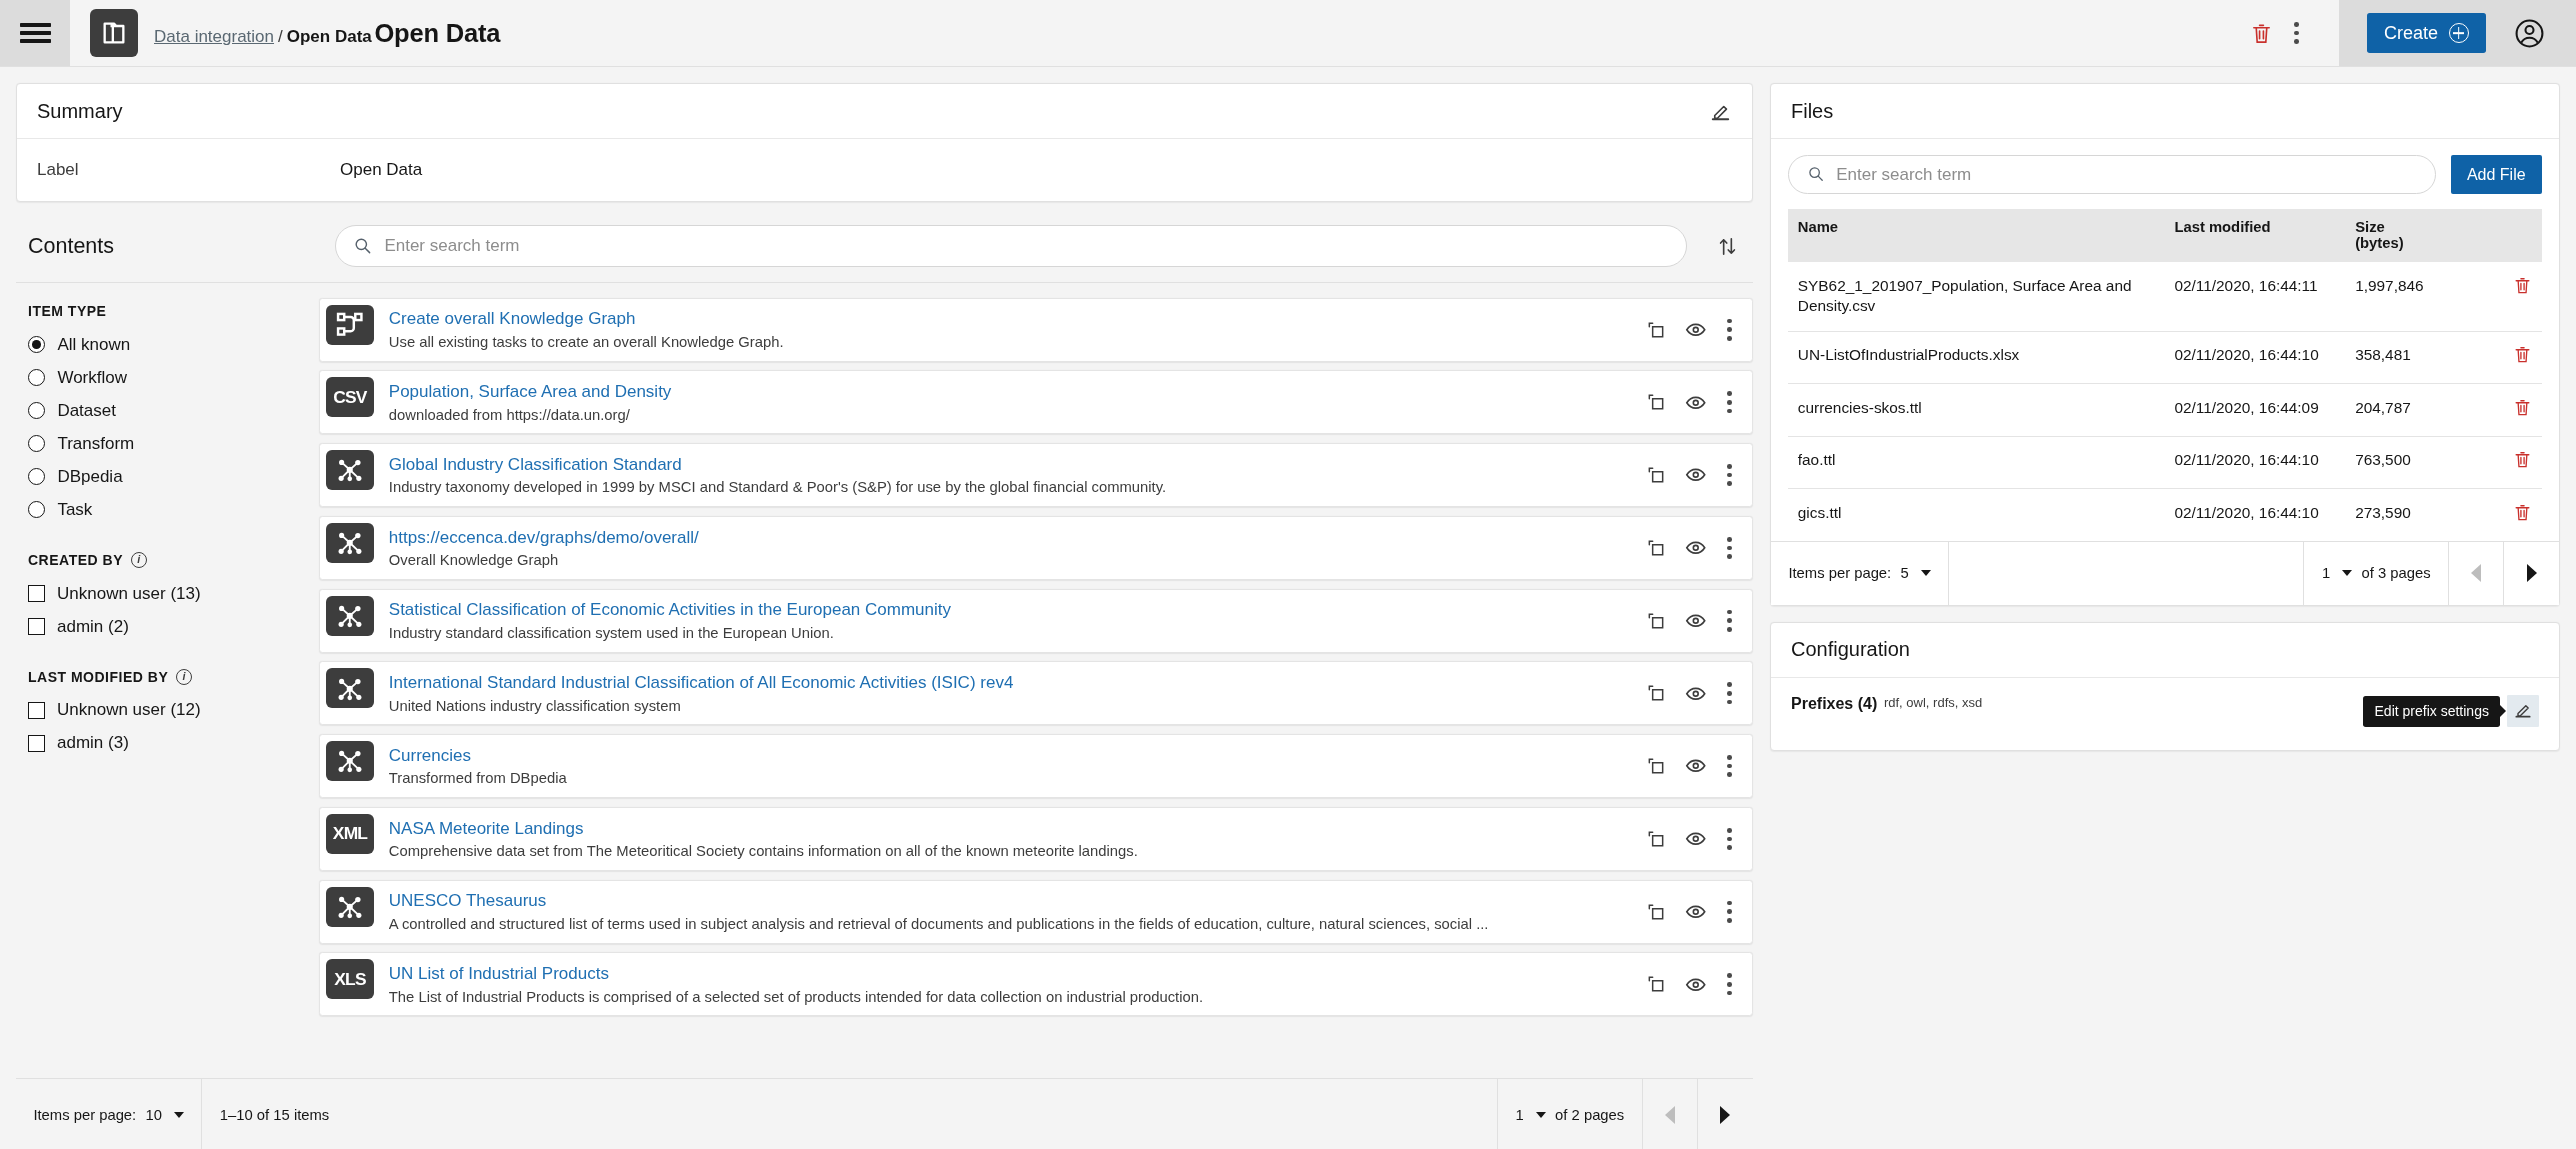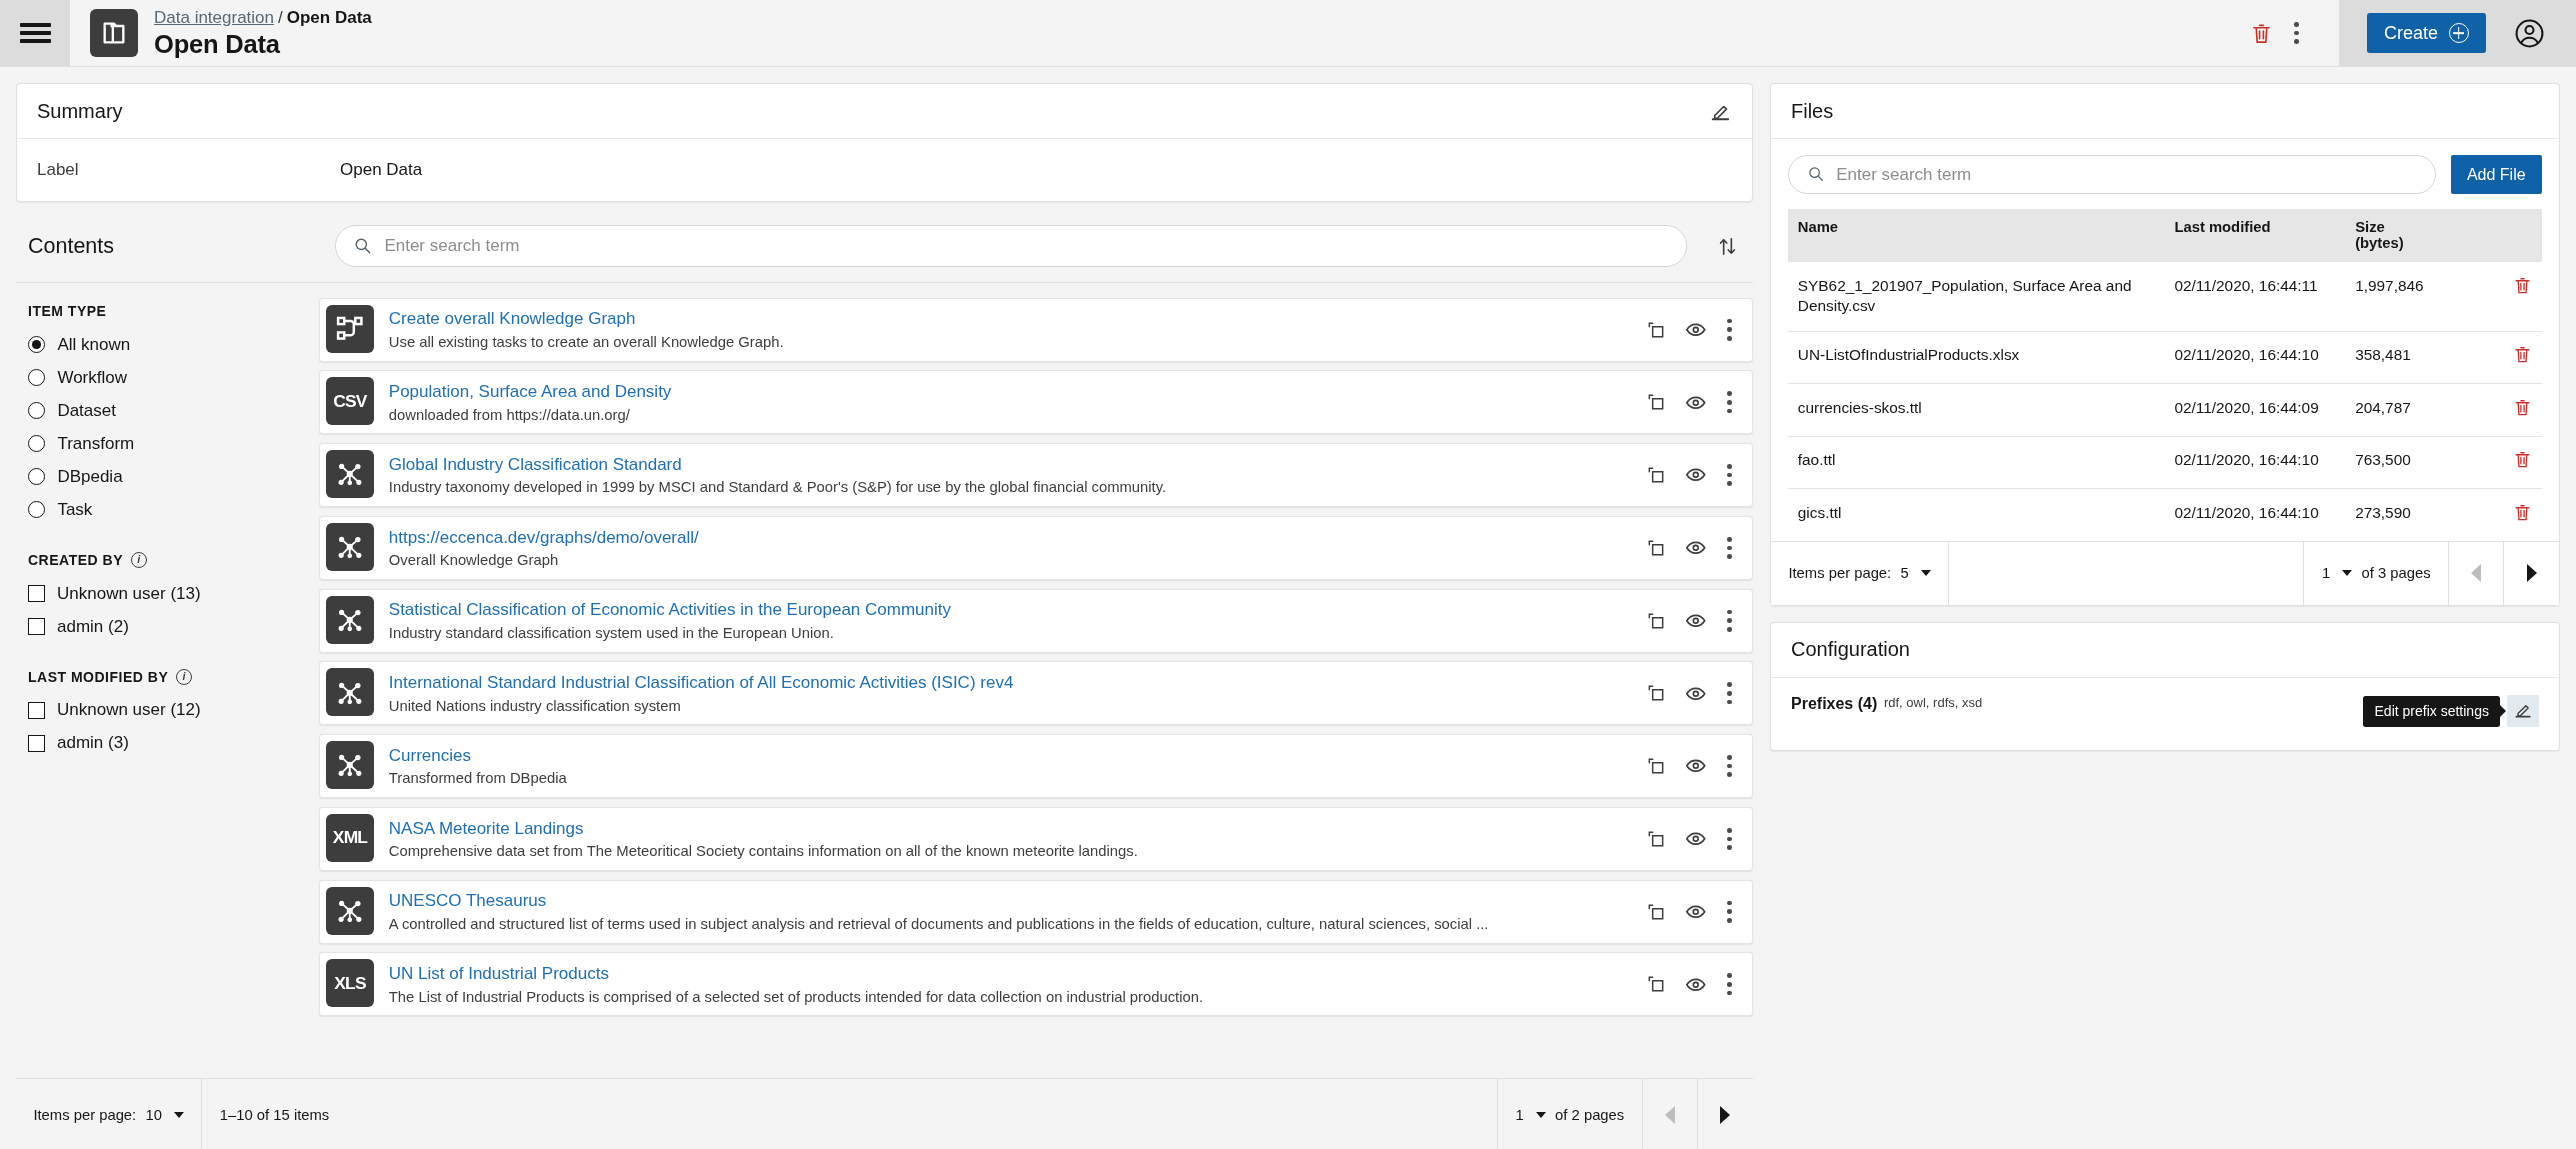--- a/index.html
+++ b/index.html
@@ -30,21 +30,21 @@
     display: block; height: 3.4px; background: #161616; margin: 4.7px 0; border-radius: 0.7px;
   }
   .header-main {
     flex: 1; display: flex; align-items: center; padding: 0 17.4px 0 20px; gap: 16px;
   }
   .folder-icon {
     width: 48px; height: 48px; flex: 0 0 48px;
     background: #3d3d3d; border-radius: 6px;
     display: flex; align-items: center; justify-content: center;
   }
-  .title-block { display: flex; flex-direction: column; justify-content: center; gap: 2.7px; }
+  .title-block { display: flex; justify-content: center; gap: 2.7px; align-items: flex-end; }
   .breadcrumb { font-size: 17px; line-height: 1.15; }
   .breadcrumb .crumb-link {
     color: #5a6872; text-decoration: underline; cursor: pointer;
   }
   .breadcrumb .crumb-sep { color: #3d3d3d; margin: 0 4px; }
   .breadcrumb .crumb-current { color: #161616; font-weight: bold; }
   .page-title { font-size: 25.5px; font-weight: bold; letter-spacing: -0.2px; line-height: 1.1; }
   .header-spacer { flex: 1; }
   .header-actions { display: flex; align-items: center; gap: 20px; padding-right: 21.5px; }
   .icon-btn { cursor: pointer; display: flex; align-items: center; justify-content: center; }
@@ -129,21 +129,21 @@
   .facet-label { font-size: 17px; color: #161616; }
 
   
   .item-list { flex: 1; min-width: 0; padding: 14.8px 0 0 0; display: flex; flex-direction: column; gap: 8.7px; }
   .item-card {
     background: #fff; border: 0.7px solid #e4e4e4; border-radius: 3.4px;
     box-shadow: 0 0.7px 1.3px rgba(0,0,0,0.07);
     display: flex; align-items: stretch; min-height: 60px; padding: 0; position: relative;
   }
   .item-icon {
-    width: 48px; height: 48px; flex: 0 0 48px; margin: 6px 0 6px 6px;
+    width: 48px; height: 40px; flex: 0 0 48px; margin: 6px 0 6px 6px;
     background: #3d3d3d; border-radius: 6px;
     display: flex; align-items: center; justify-content: center;
     color: #fff; font-weight: bold;
   }
   .item-icon .fmt {
     font-size: 17.4px; letter-spacing: -0.8px; font-family: "Liberation Sans", sans-serif;
   }
   .item-text { flex: 1; min-width: 0; padding: 10.7px 13.4px 10.7px 14.8px; display: flex; flex-direction: column; justify-content: center; gap: 4.7px; }
   .item-title {
     font-size: 17px; color: #1f6fb2; cursor: pointer;

